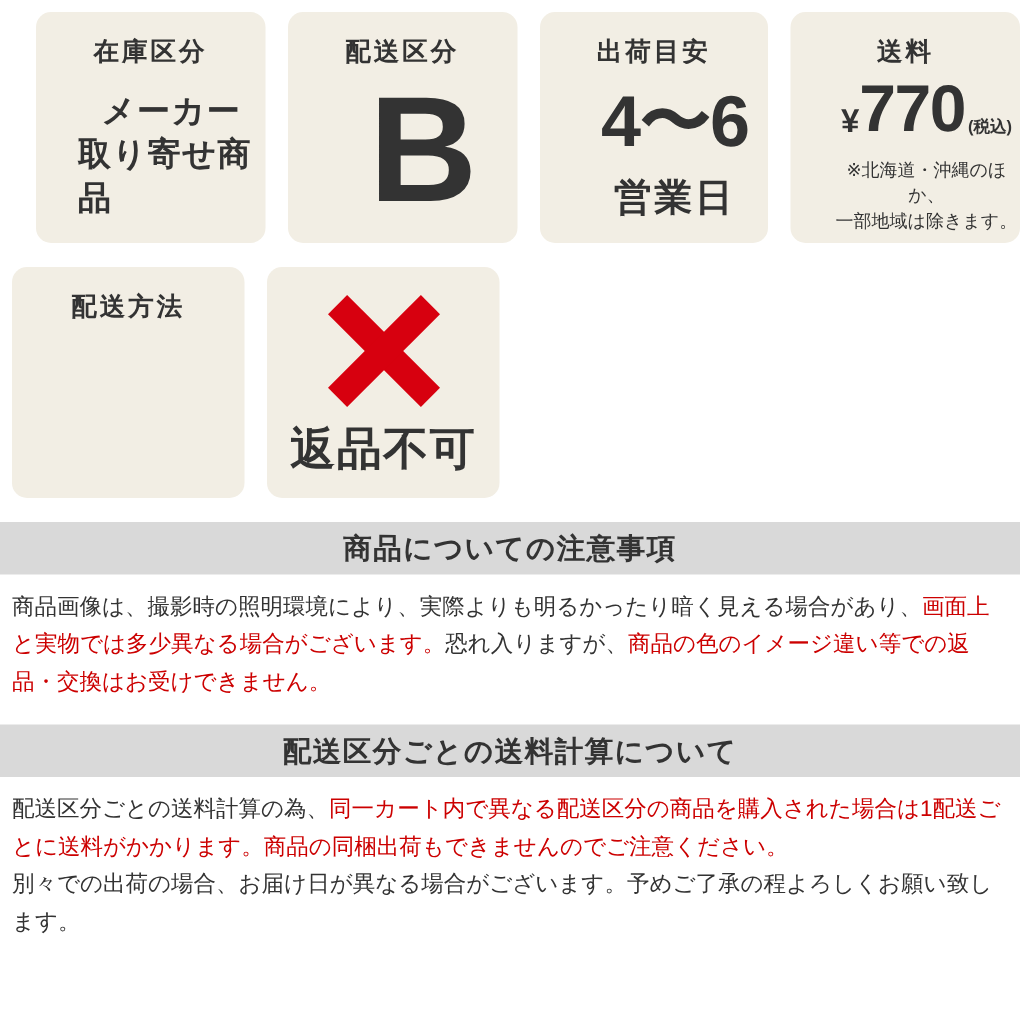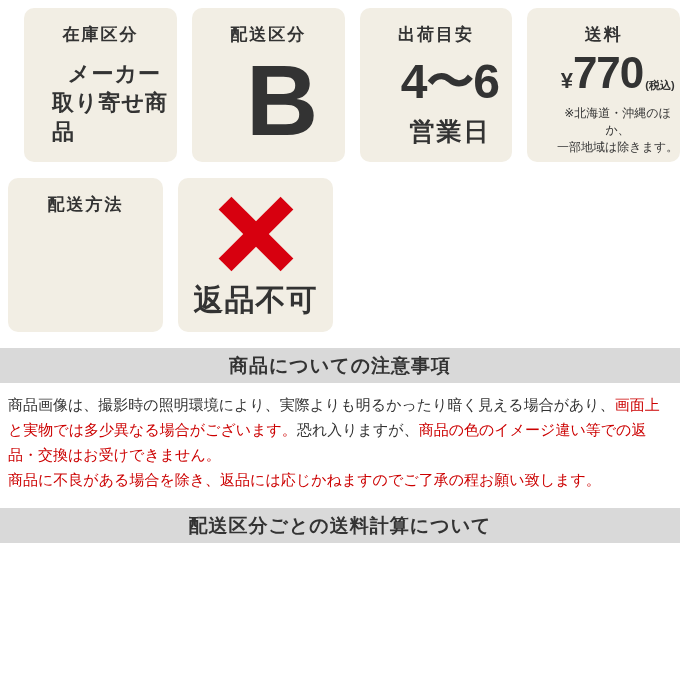--- a/index.html
+++ b/index.html
@@ -113,21 +113,24 @@
         <line x1="14" y1="86" x2="86" y2="14" stroke="#d7000f" stroke-width="21"></line>
       </svg>
       <div class="no-return-label">返品不可</div>
     </div>
   </div>
 
   <section>
     <div class="section-bar">商品についての注意事項</div>
     <div class="section-text">
       <p><span>商品画像は、撮影時の照明環境により、実際よりも明るかったり暗く見える場合があり、</span><span class="red">画面上と実物では多少異なる場合がございます。</span><span>恐れ入りますが、</span><span class="red">商品の色のイメージ違い等での返品・交換はお受けできません。</span></p>
-      <p><span class="red">商品に不良がある場合を除き、返品には応じかねますのでご了承の程お願い致します。</span></p>
     </div>
   </section>
 
   <section>
     <div class="section-bar">配送区分ごとの送料計算について</div>
+    <div class="section-text">
+      <p><span>配送区分ごとの送料計算の為、</span><span class="red">同一カート内で異なる配送区分の商品を購入された場合は1配送ごとに送料がかかります。商品の同梱出荷もできませんのでご注意ください。</span></p>
+      <p><span>別々での出荷の場合、お届け日が異なる場合がございます。予めご了承の程よろしくお願い致します。</span></p>
+    </div>
   </section>
 
 </div>
 
 </body></html>

